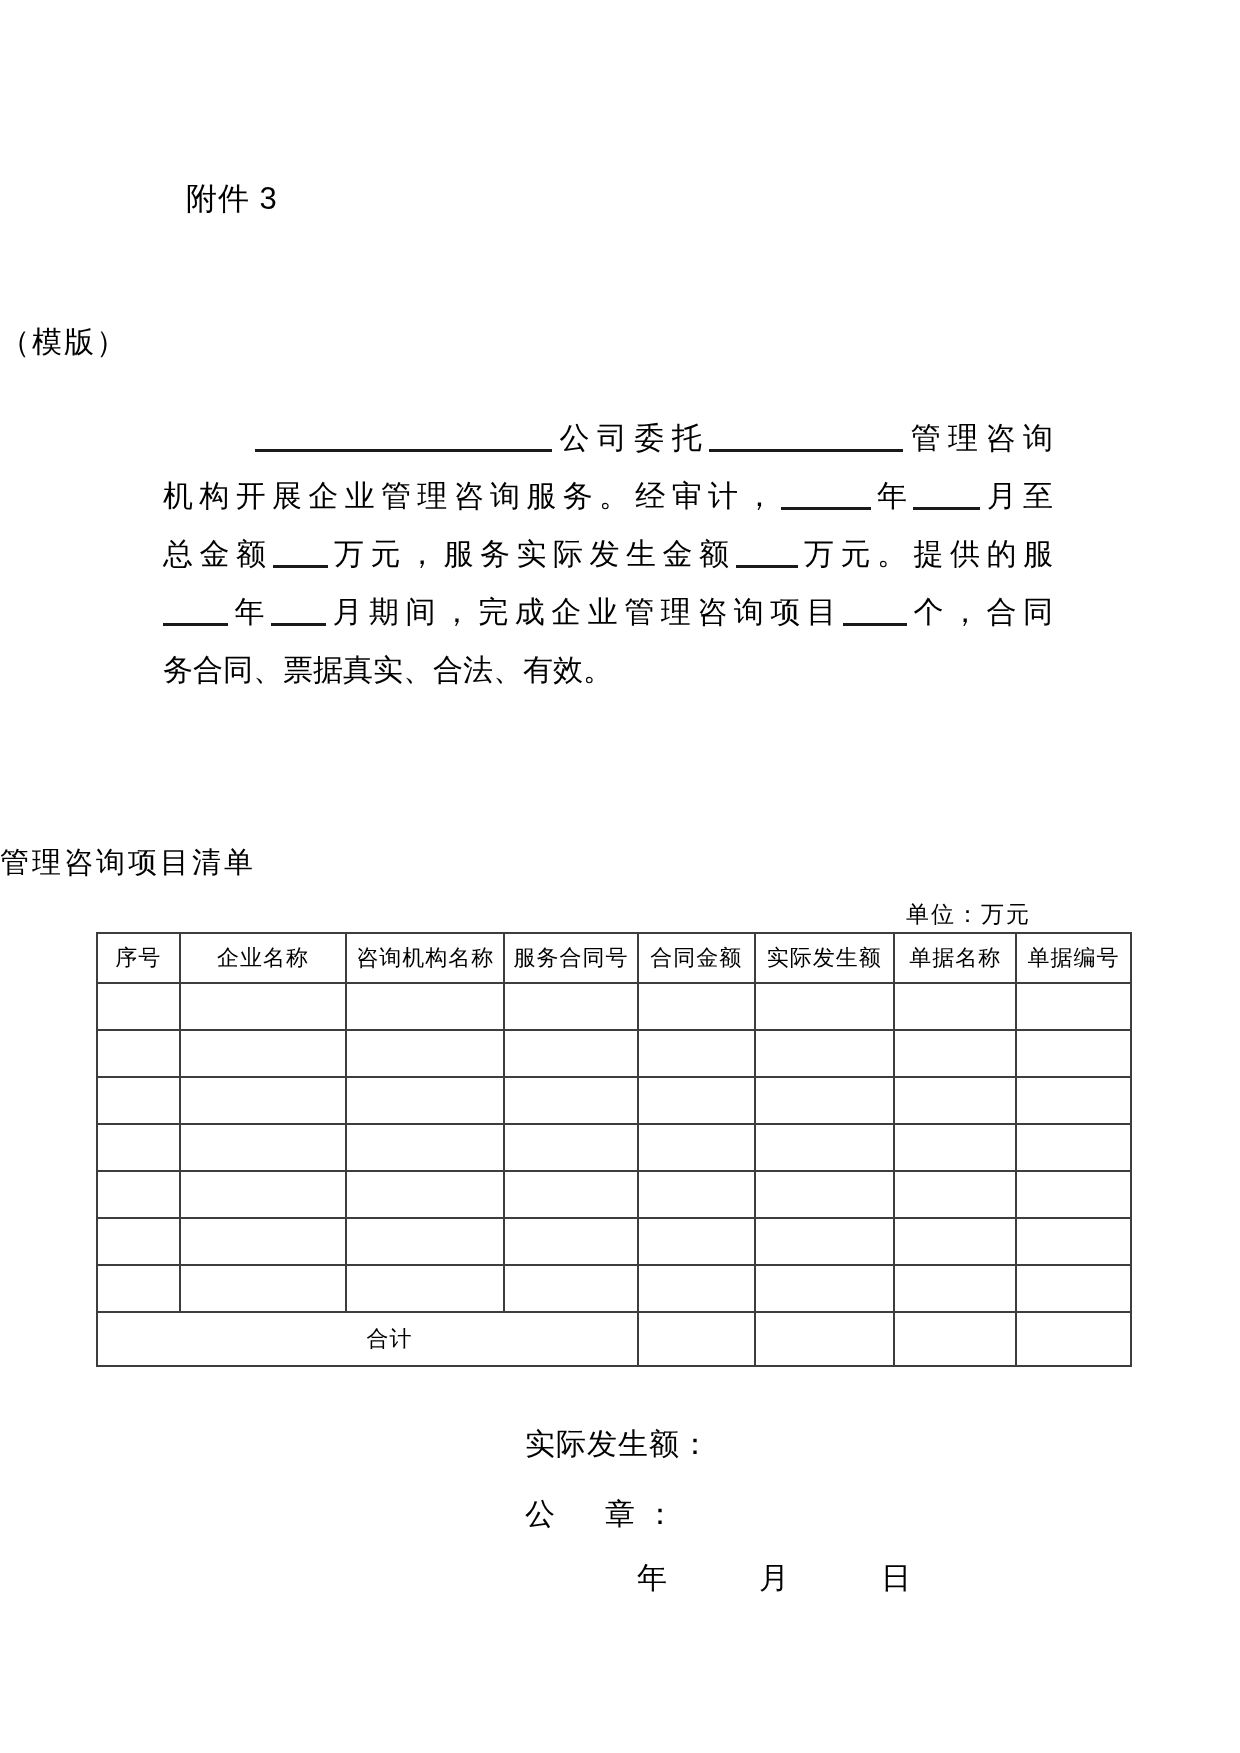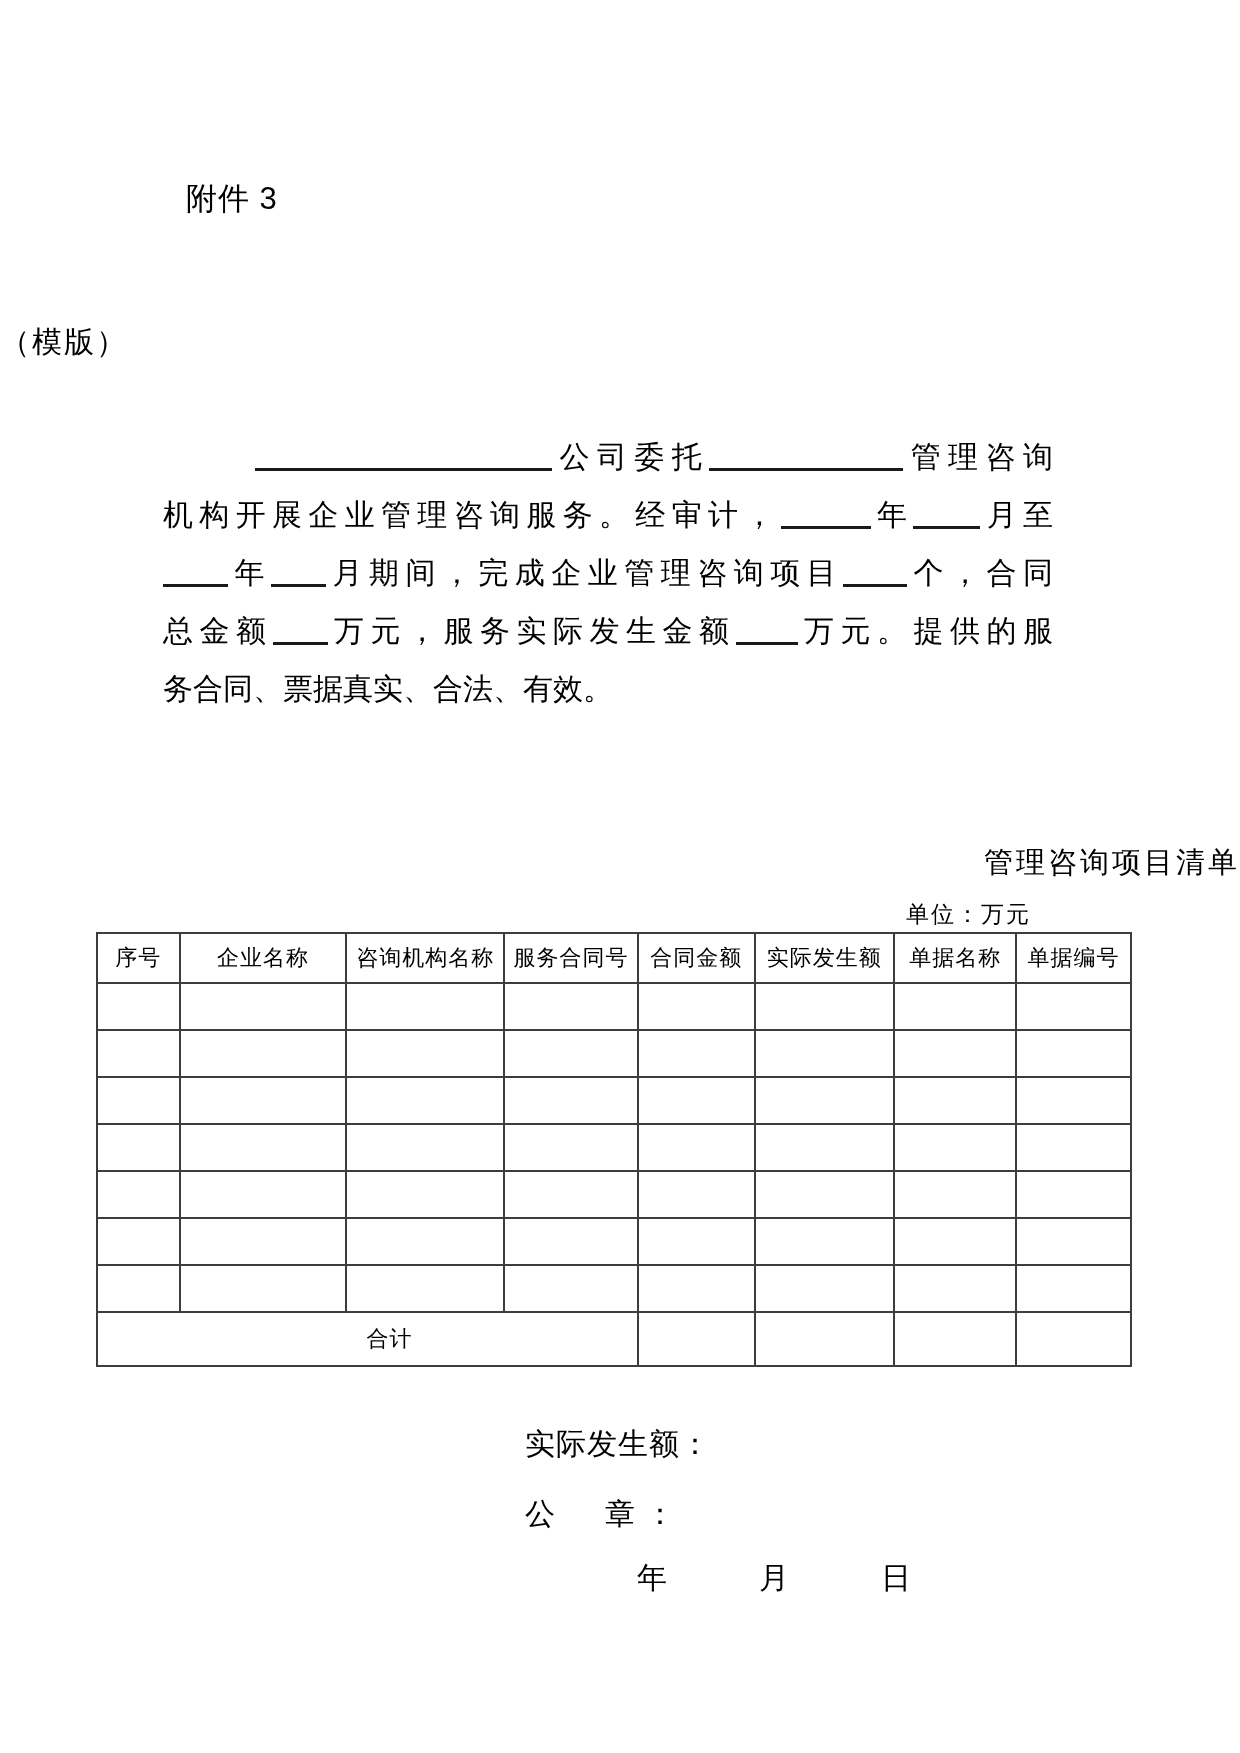--- a/index.html
+++ b/index.html
@@ -42,21 +42,21 @@
     top: 322px;
     width: 100%;
     text-align: left;
     font-size: 30px;
     letter-spacing: 2px;
   }
 
   .body-paragraph {
     position: absolute;
     left: 163px;
-    top: 428px;
+    top: 409px;
     width: 890px;
     font-size: 30px;
   }
   .para-line {
     line-height: 58px;
     height: 58px;
     white-space: nowrap;
   }
   .para-line.justify {
     text-align: justify;
@@ -69,21 +69,21 @@
     height: 24px;
     border-bottom: 3px solid #1a1a1a;
     vertical-align: -4px;
   }
 
   .table-title {
     position: absolute;
     left: 0;
     top: 843px;
     width: 100%;
-    text-align: right;
+    text-align: left;
     font-size: 29px;
     letter-spacing: 3px;
   }
 
   .unit-label {
     position: absolute;
     left: 906px;
     top: 899px;
     font-size: 23px;
     letter-spacing: 2px;
@@ -123,22 +123,22 @@
 <div class="page">
 
   <div class="attachment">附件 3</div>
 
 
   <div class="doc-subtitle">（模版）</div>
 
   <div class="body-paragraph" id="paragraph">
       <div class="para-line justify indent"><span class="blank" style="width: 297px;"></span><span>公司委托</span><span class="blank" style="width: 194px;"></span><span>管理咨询</span></div>
       <div class="para-line justify"><span>机构开展企业管理咨询服务。经审计，</span><span class="blank" style="width: 90px;"></span><span>年</span><span class="blank" style="width: 67px;"></span><span>月至</span></div>
+      <div class="para-line justify"><span>总金额</span><span class="blank" style="width: 55px;"></span><span>万元，服务实际发生金额</span><span class="blank" style="width: 62px;"></span><span>万元。提供的服</span></div>
       <div class="para-line justify"><span class="blank" style="width: 65px;"></span><span>年</span><span class="blank" style="width: 55px;"></span><span>月期间，完成企业管理咨询项目</span><span class="blank" style="width: 64px;"></span><span>个，合同</span></div>
-      <div class="para-line justify"><span>总金额</span><span class="blank" style="width: 55px;"></span><span>万元，服务实际发生金额</span><span class="blank" style="width: 62px;"></span><span>万元。提供的服</span></div>
       <div class="para-line"><span>务合同、票据真实、合法、有效。</span></div>
     </div>
 
   <div class="table-title">管理咨询项目清单</div>
 
   <div class="unit-label">单位：万元</div>
 
   <table class="projects" id="projects-table">
     <colgroup id="colgroup">
         <col style="width: 8%;">

